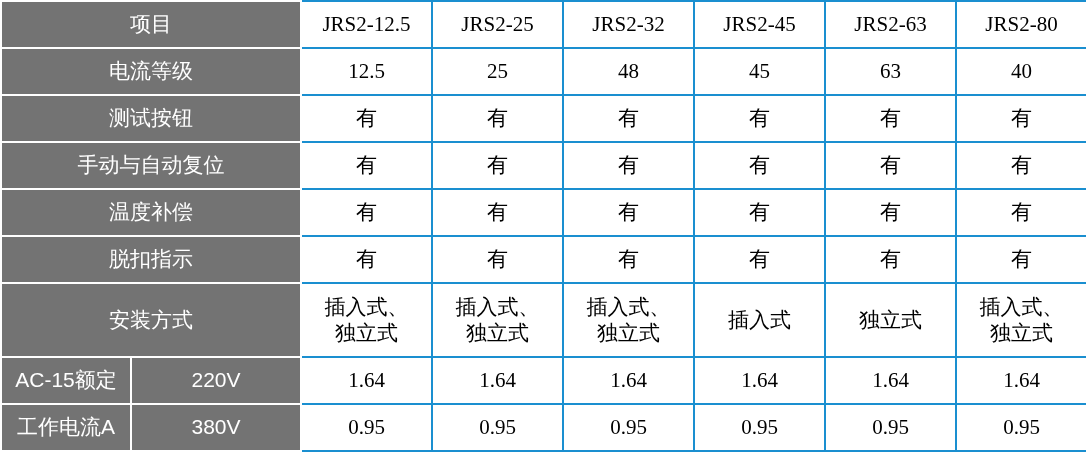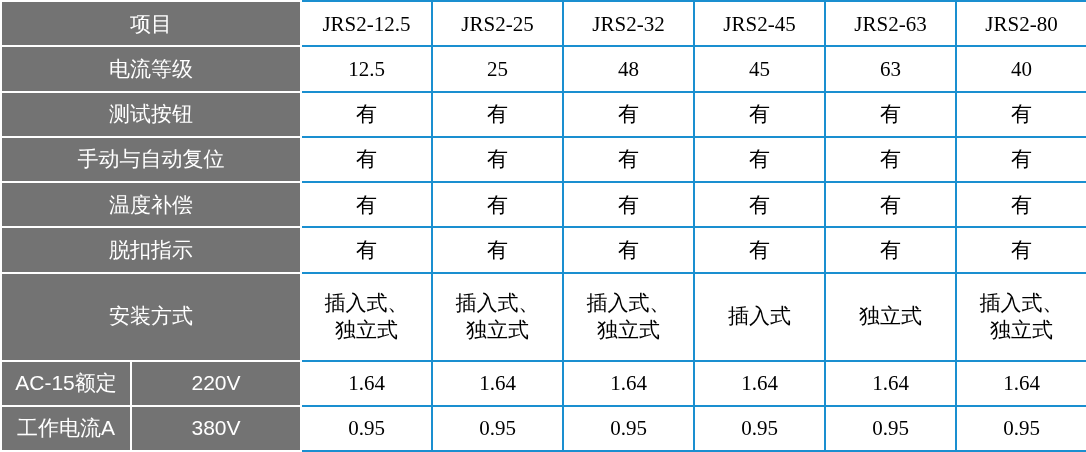--- a/index.html
+++ b/index.html
@@ -127,21 +127,21 @@
     <tr>
       <td class="label" colspan="2">脱扣指示</td>
       <td class="data">有</td>
       <td class="data">有</td>
       <td class="data">有</td>
       <td class="data">有</td>
       <td class="data">有</td>
       <td class="data">有</td>
     </tr>
 
-    <tr style="height:88px;">
+    <tr style="height:74px;">
       <td class="label" colspan="2">安装方式</td>
       <td class="data multiline">插入式、
 独立式</td>
       <td class="data multiline">插入式、
 独立式</td>
       <td class="data multiline">插入式、
 独立式</td>
       <td class="data multiline">插入式</td>
       <td class="data multiline">独立式</td>
       <td class="data multiline">插入式、

